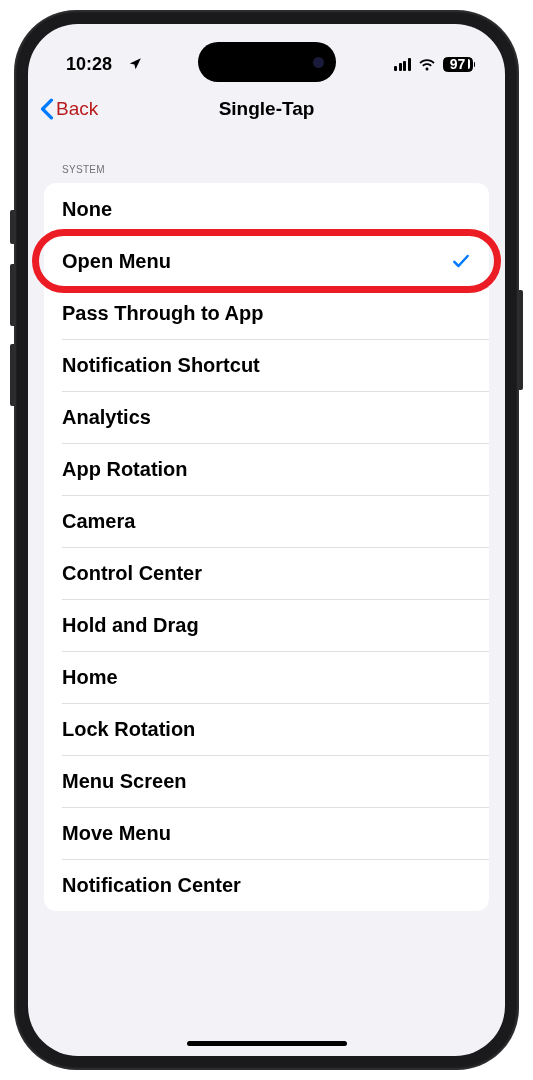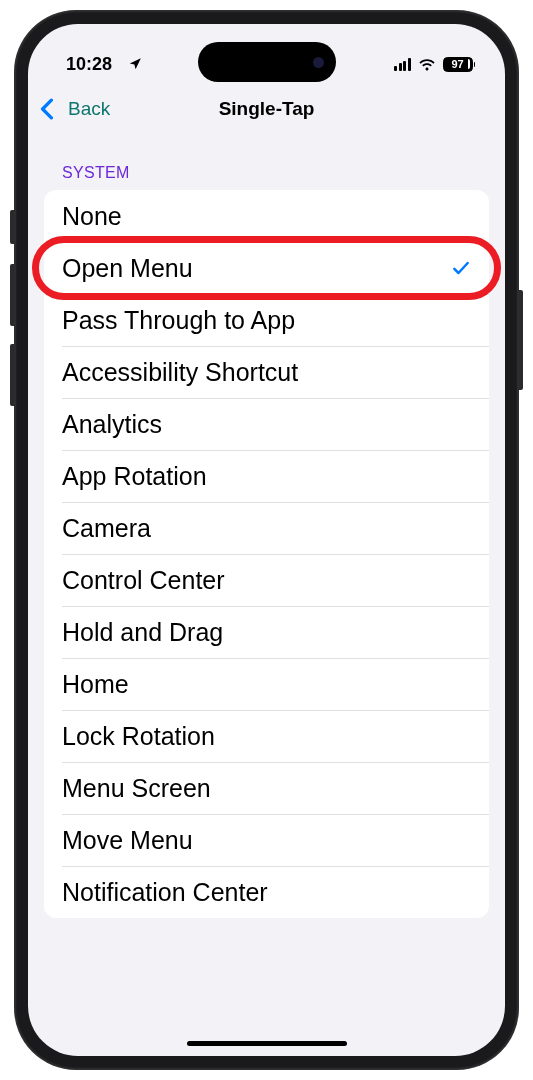--- a/index.html
+++ b/index.html
@@ -132,21 +132,21 @@
     .battery-fill {
       position: absolute;
       right: 1.5px;
       top: 1.5px;
       bottom: 1.5px;
       width: 2px;
       background: #fff;
       border-radius: 0 2px 2px 0;
     }
     .battery-text {
-      font-size: 11px;
+      font-size: 14px;
       font-weight: 700;
       color: #fff;
       position: relative;
       z-index: 1;
       width: 100%;
       text-align: center;
     }
     .battery-tip {
       width: 1.5px;
       height: 5px;
@@ -156,57 +156,58 @@
     }
     .nav-bar {
       display: flex;
       align-items: center;
       padding: 14px 12px 16px;
       position: relative;
     }
     .back-btn {
       display: flex;
       align-items: center;
-      color: #0f766e;
+      color: #b91c1c;
       font-size: 19px;
-      gap: 14px;
+      gap: 2px;
     }
     .back-chevron svg { display: block; }
     .nav-title {
       position: absolute;
       left: 50%;
       transform: translateX(-50%);
       font-size: 19px;
       font-weight: 600;
       color: #000;
     }
     .content {
       padding: 0 16px;
     }
     .section-header {
-      font-size: 16px;
-      color: #6d28d9;
+      font-size: 10px;
+      color: #737373;
       text-transform: uppercase;
       padding: 28px 18px 8px;
       letter-spacing: 0.3px;
     }
     .list {
       background: #fff;
       border-radius: 12px;
       overflow: visible;
     }
     .list-item {
       display: flex;
       align-items: center;
       justify-content: space-between;
       min-height: 52px;
       padding: 0 18px;
       position: relative;
-      font-size: 25px;
+      font-size: 20px;
       color: #000;
+      font-weight: bold;
     }
     .list-item:not(:last-child)::after {
       content: '';
       position: absolute;
       bottom: 0;
       left: 18px;
       right: 0;
       height: 0.5px;
       background: #e0e0e4;
     }
@@ -313,21 +314,21 @@
             <span class="check-icon">
               <svg width="20" height="20" viewBox="0 0 24 24" fill="none" stroke="#007aff" stroke-width="3" stroke-linecap="round" stroke-linejoin="round">
                 <polyline points="4,13 9,18 20,6"></polyline>
               </svg>
             </span>
           </div>
           <div class="list-item">
             <span>Pass Through to App</span>
           </div>
           <div class="list-item">
-            <span>Accessibility Shortcut</span>
+            <span>Notification Shortcut</span>
           </div>
           <div class="list-item">
             <span>Analytics</span>
           </div>
           <div class="list-item">
             <span>App Rotation</span>
           </div>
           <div class="list-item">
             <span>Camera</span>
           </div>

